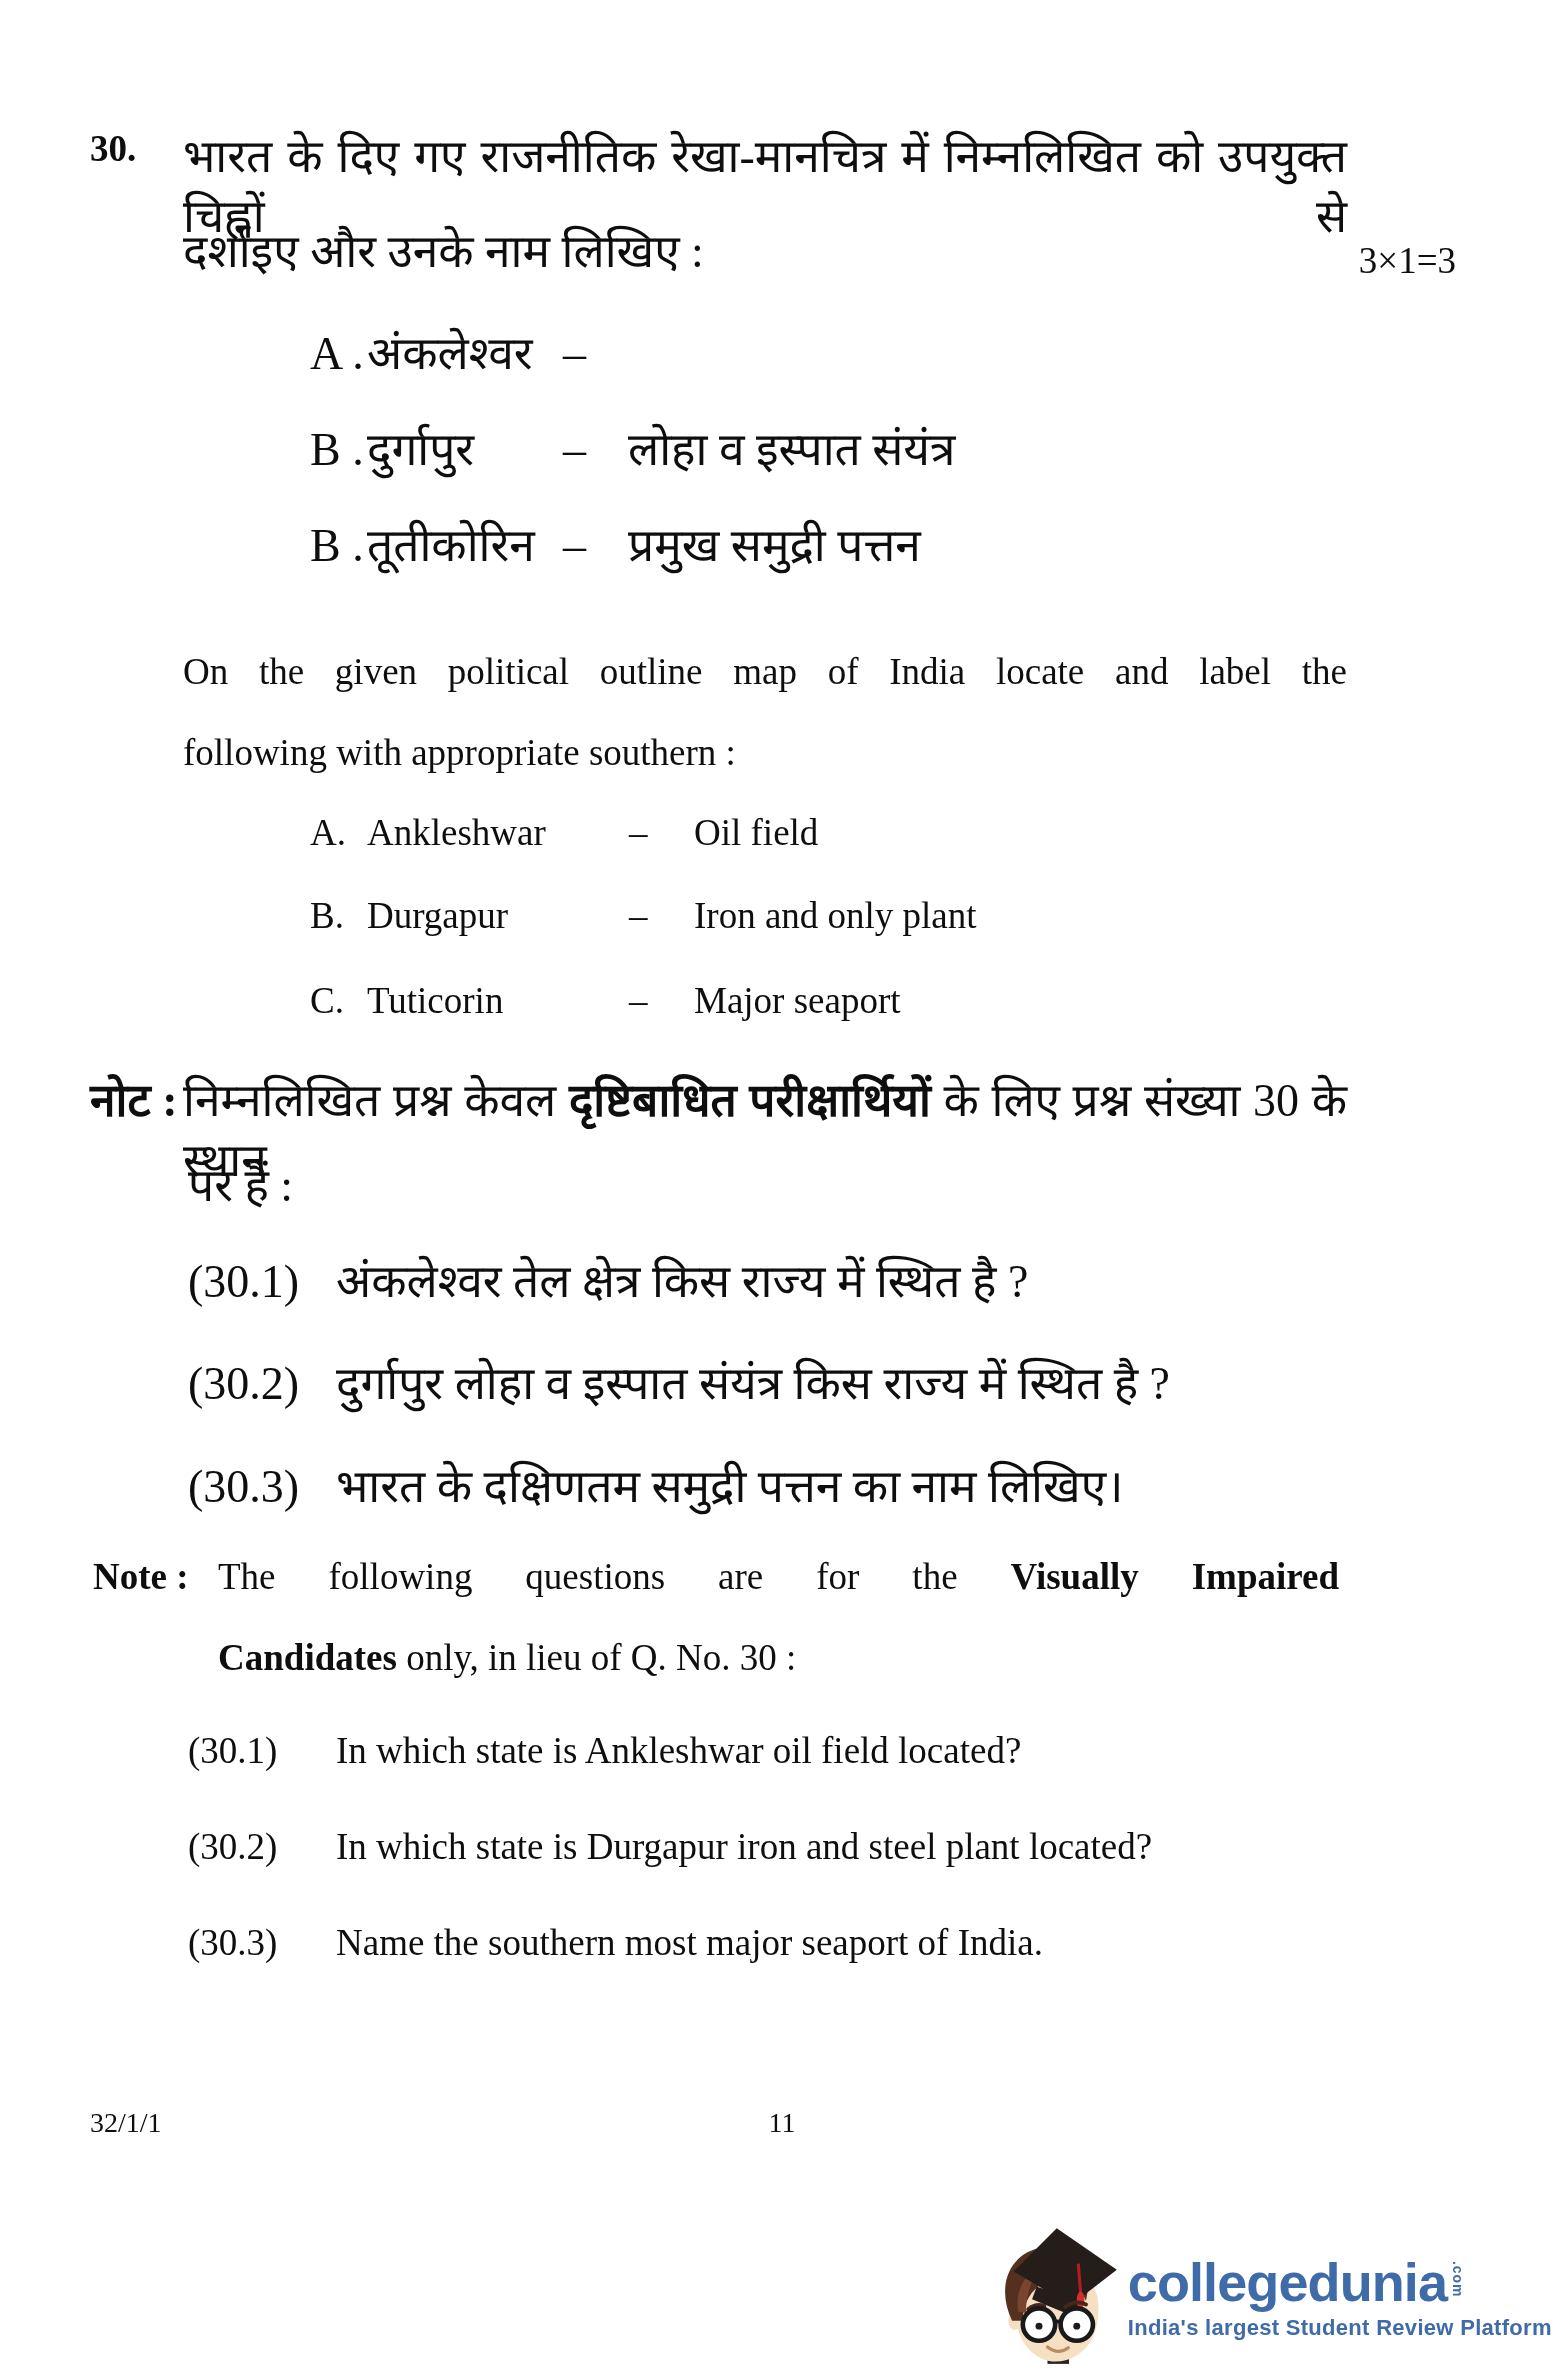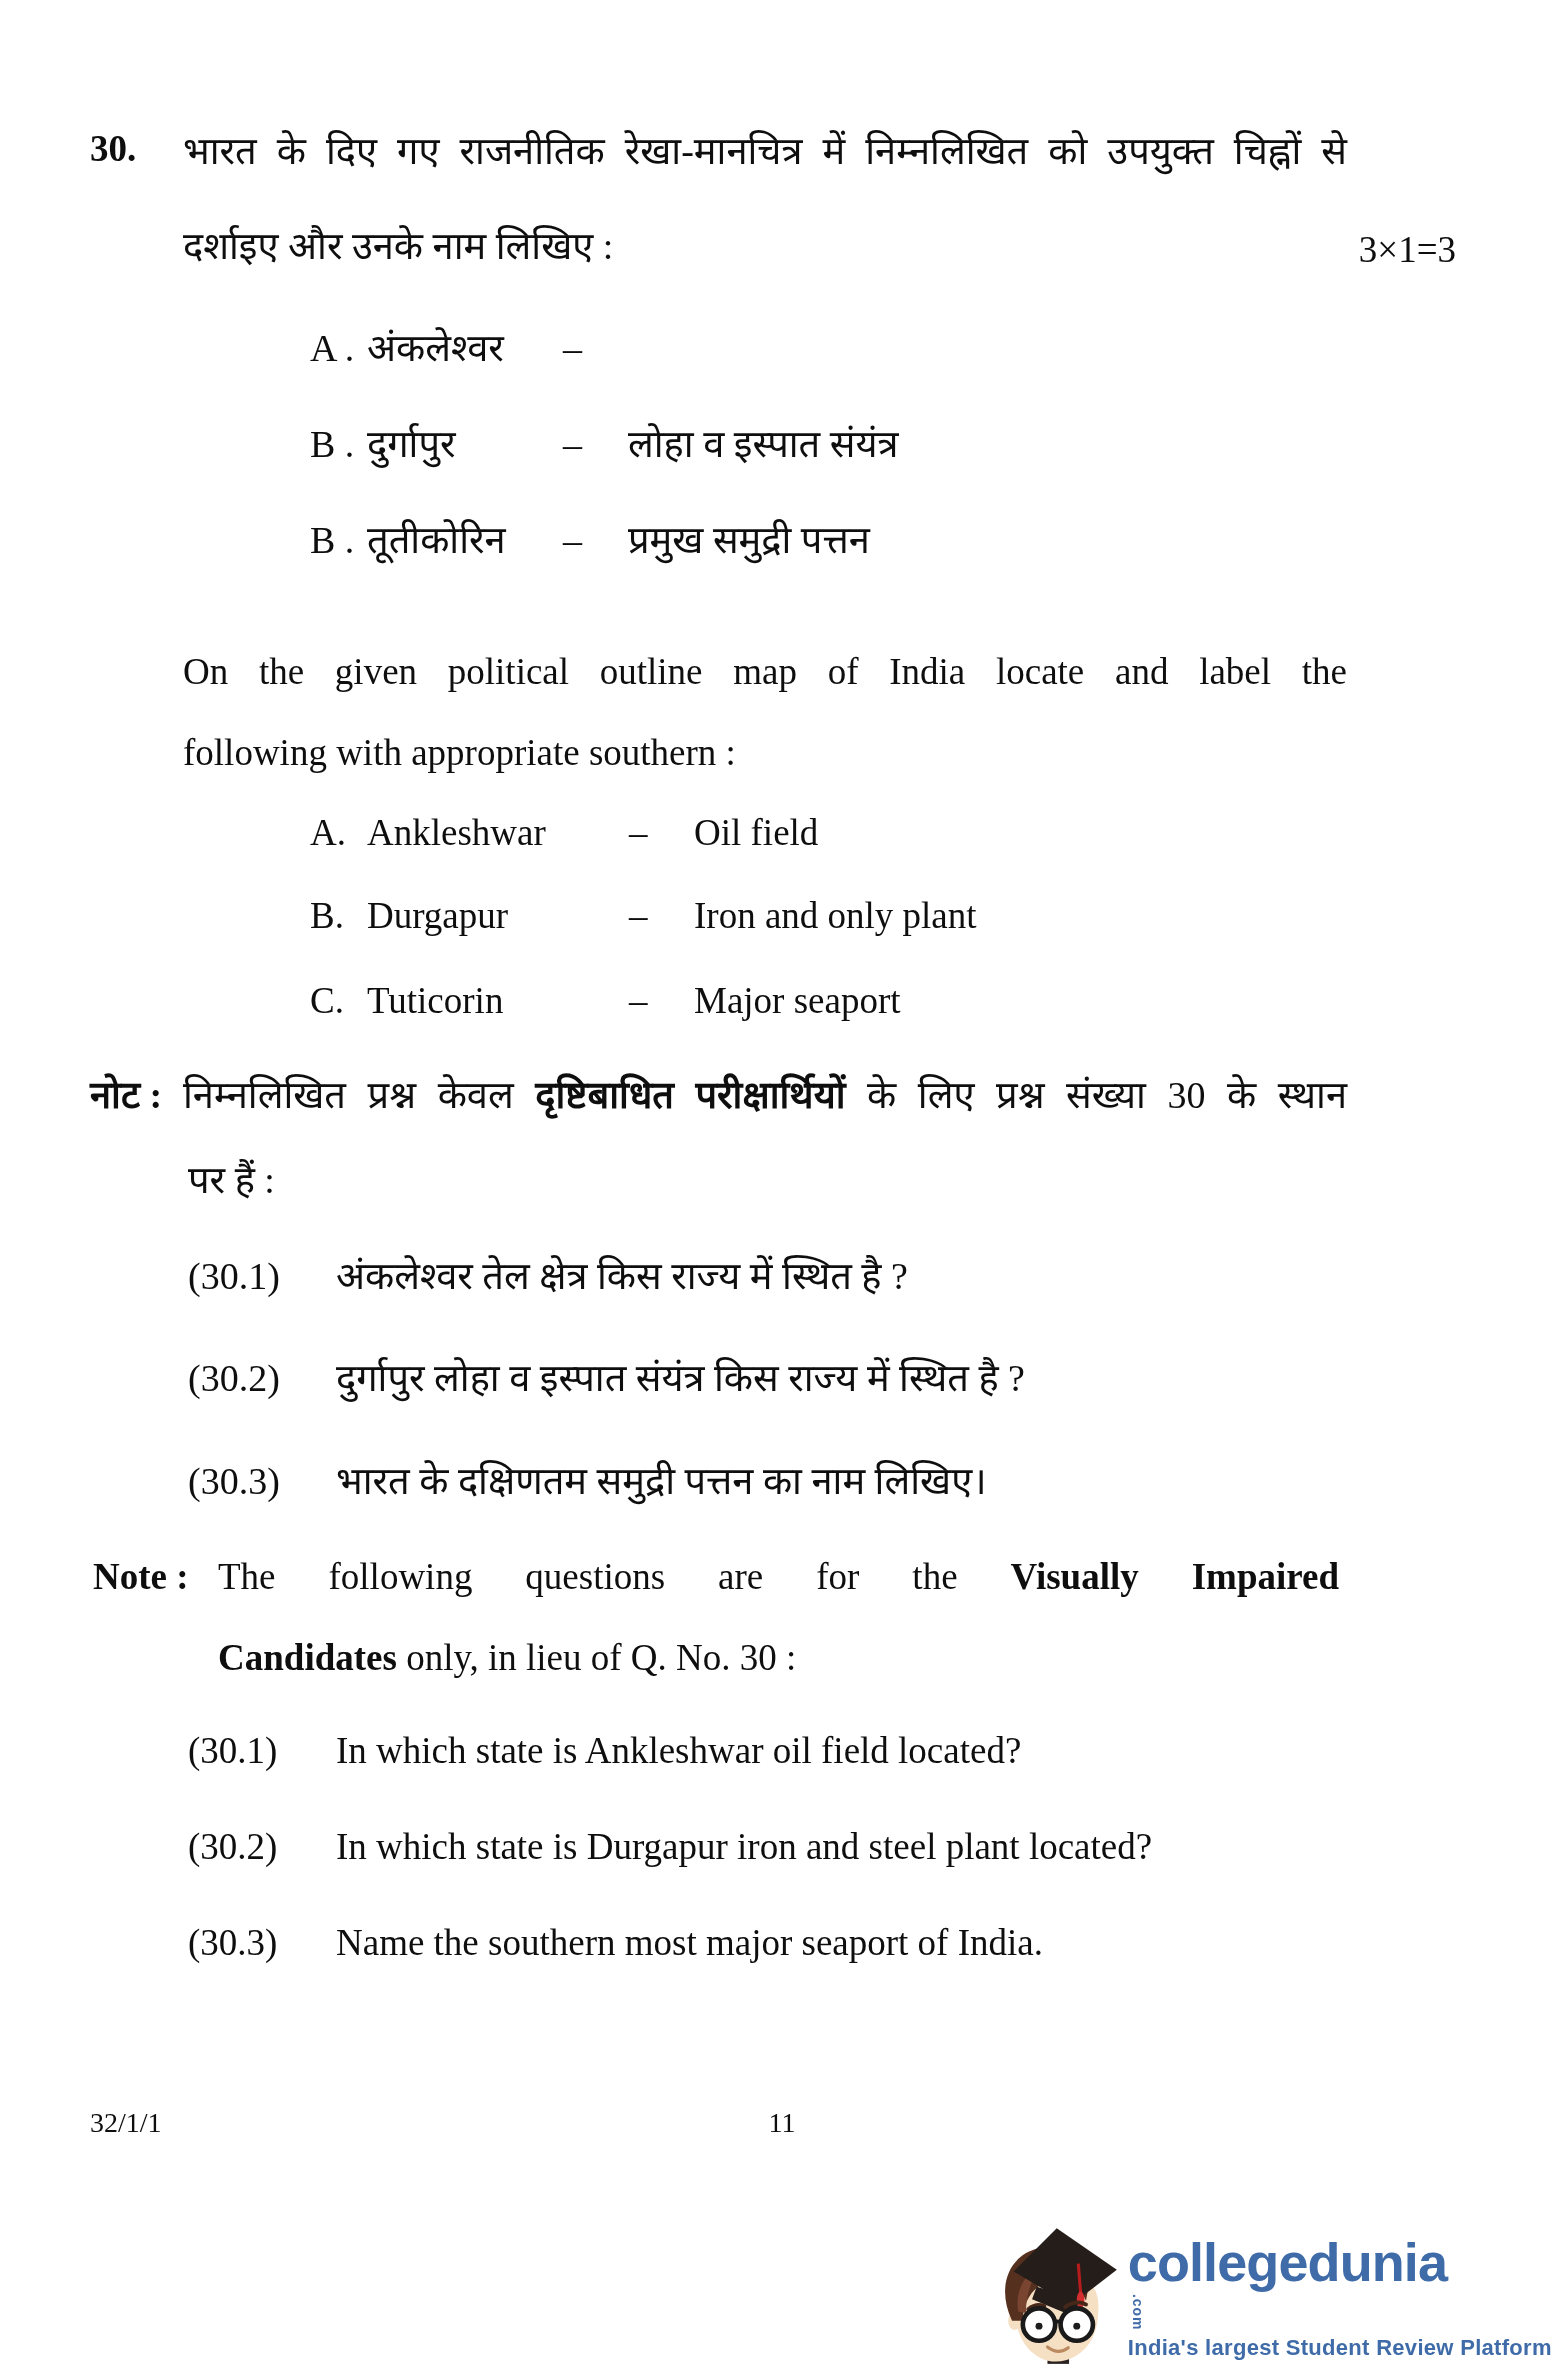--- a/index.html
+++ b/index.html
@@ -7,21 +7,21 @@
     position:relative;
     width:1557px; height:2377px;
     background:#ffffff;
     overflow:hidden;
     font-family:"Liberation Serif","DejaVu Serif",serif;
     color:#0e0e0e;
     padding-left:7px;
   }
   .abs { position:absolute; }
 
-  .hindi { font-size:38px; line-height:1.3; }
+  .hindi { font-size:46px; line-height:1.3; }
   .eng   { font-size:37px; line-height:1.2; }
   .bold  { font-weight:700; }
 
   .justline { text-align:justify; text-align-last:justify; }
 
   .qnum { font-size:37px; font-weight:700; }
 
   .marksrow { display:flex; justify-content:space-between; align-items:flex-end; }
   .marks { font-size:37px; white-space:nowrap; }
 
@@ -29,21 +29,21 @@
   .map-row-en { display:grid; grid-template-columns:57px 262px 65px auto; }
 
   .subq-row { display:grid; grid-template-columns:148px auto; }
 
   .footer-text { font-size:28px; }
   .page-center { left:0; right:0; text-align:center; }
 
   
   .logo-wrap { display:flex; align-items:center; gap:5.2px; }
   .logo-text-col { display:flex; flex-direction:column; }
-  .brand-row { display:flex; align-items:flex-start;flex-direction:column; }
+  .brand-row { display:flex; align-items:flex-start; }
   .brand {
     font-family:"Liberation Sans","DejaVu Sans",sans-serif;
     font-weight:700; font-size:54px; letter-spacing:-0.9px;
     color:#3f6ba8; line-height:1;
   }
   .tld {
     writing-mode:vertical-rl;
     font-family:"Liberation Sans","DejaVu Sans",sans-serif;
     font-weight:700; font-size:14px; color:#3f6ba8;
     margin-left:2.6px; margin-top:5.2px; letter-spacing:0.9px;

